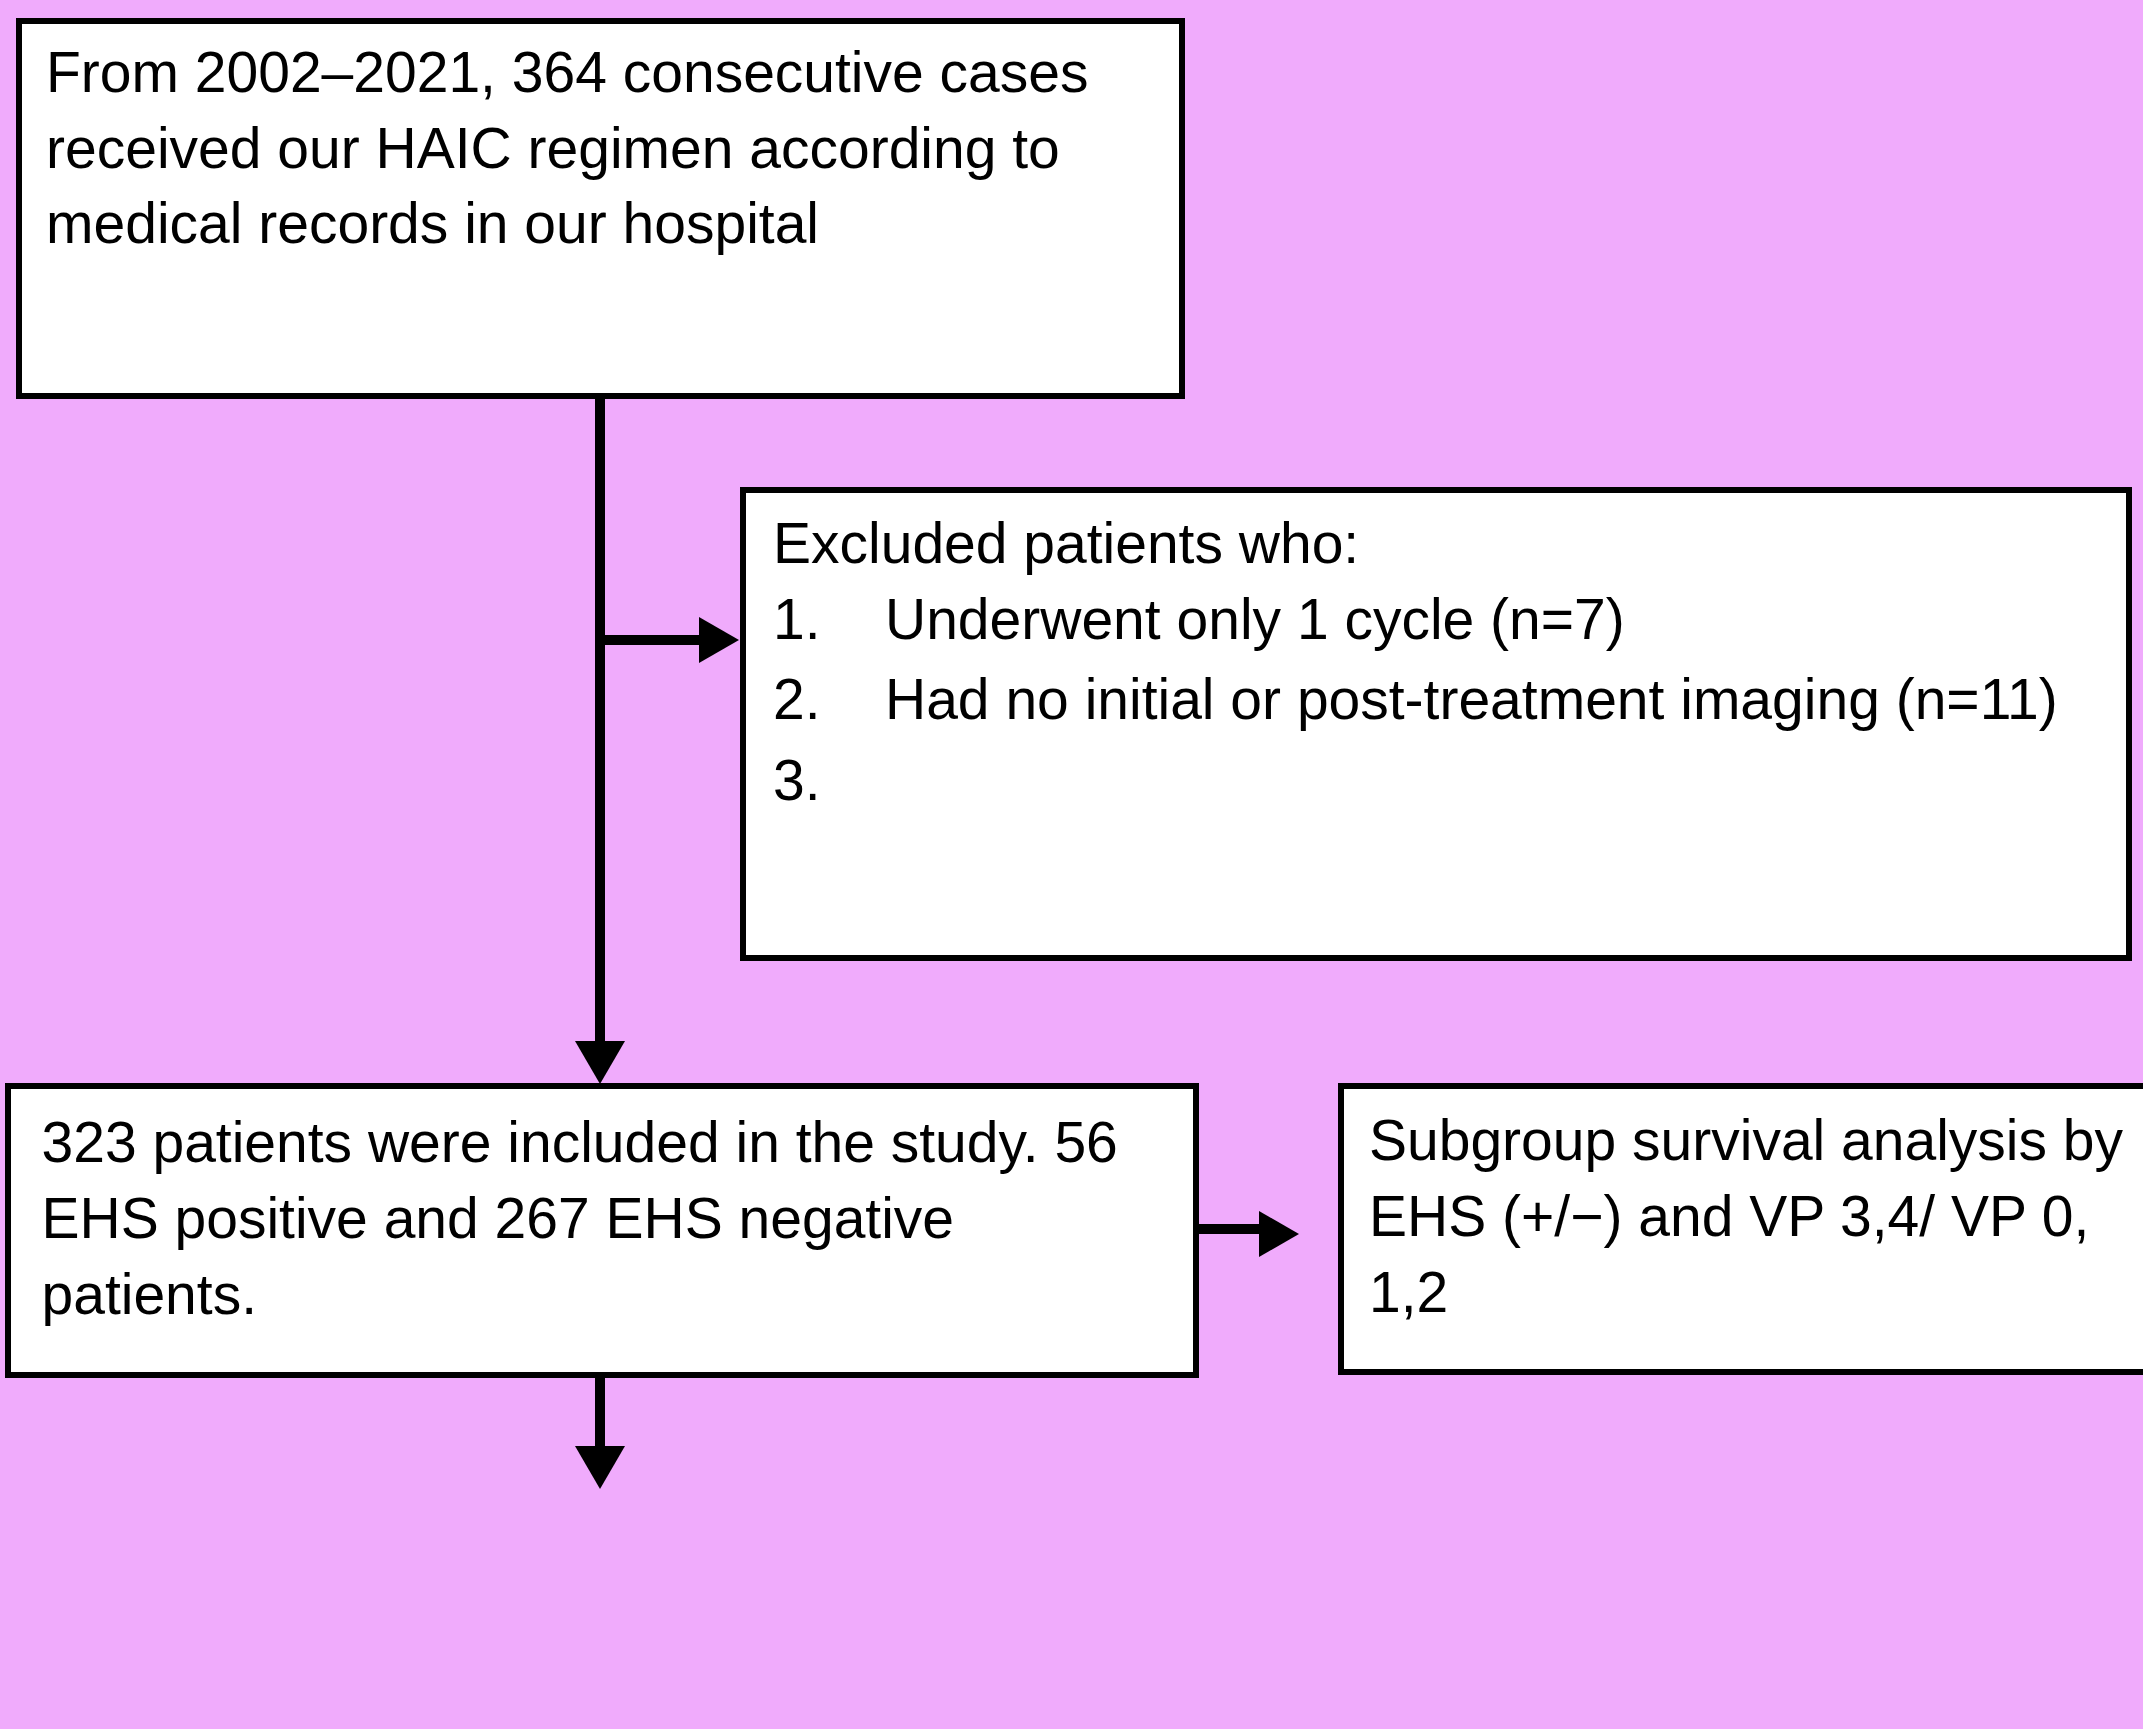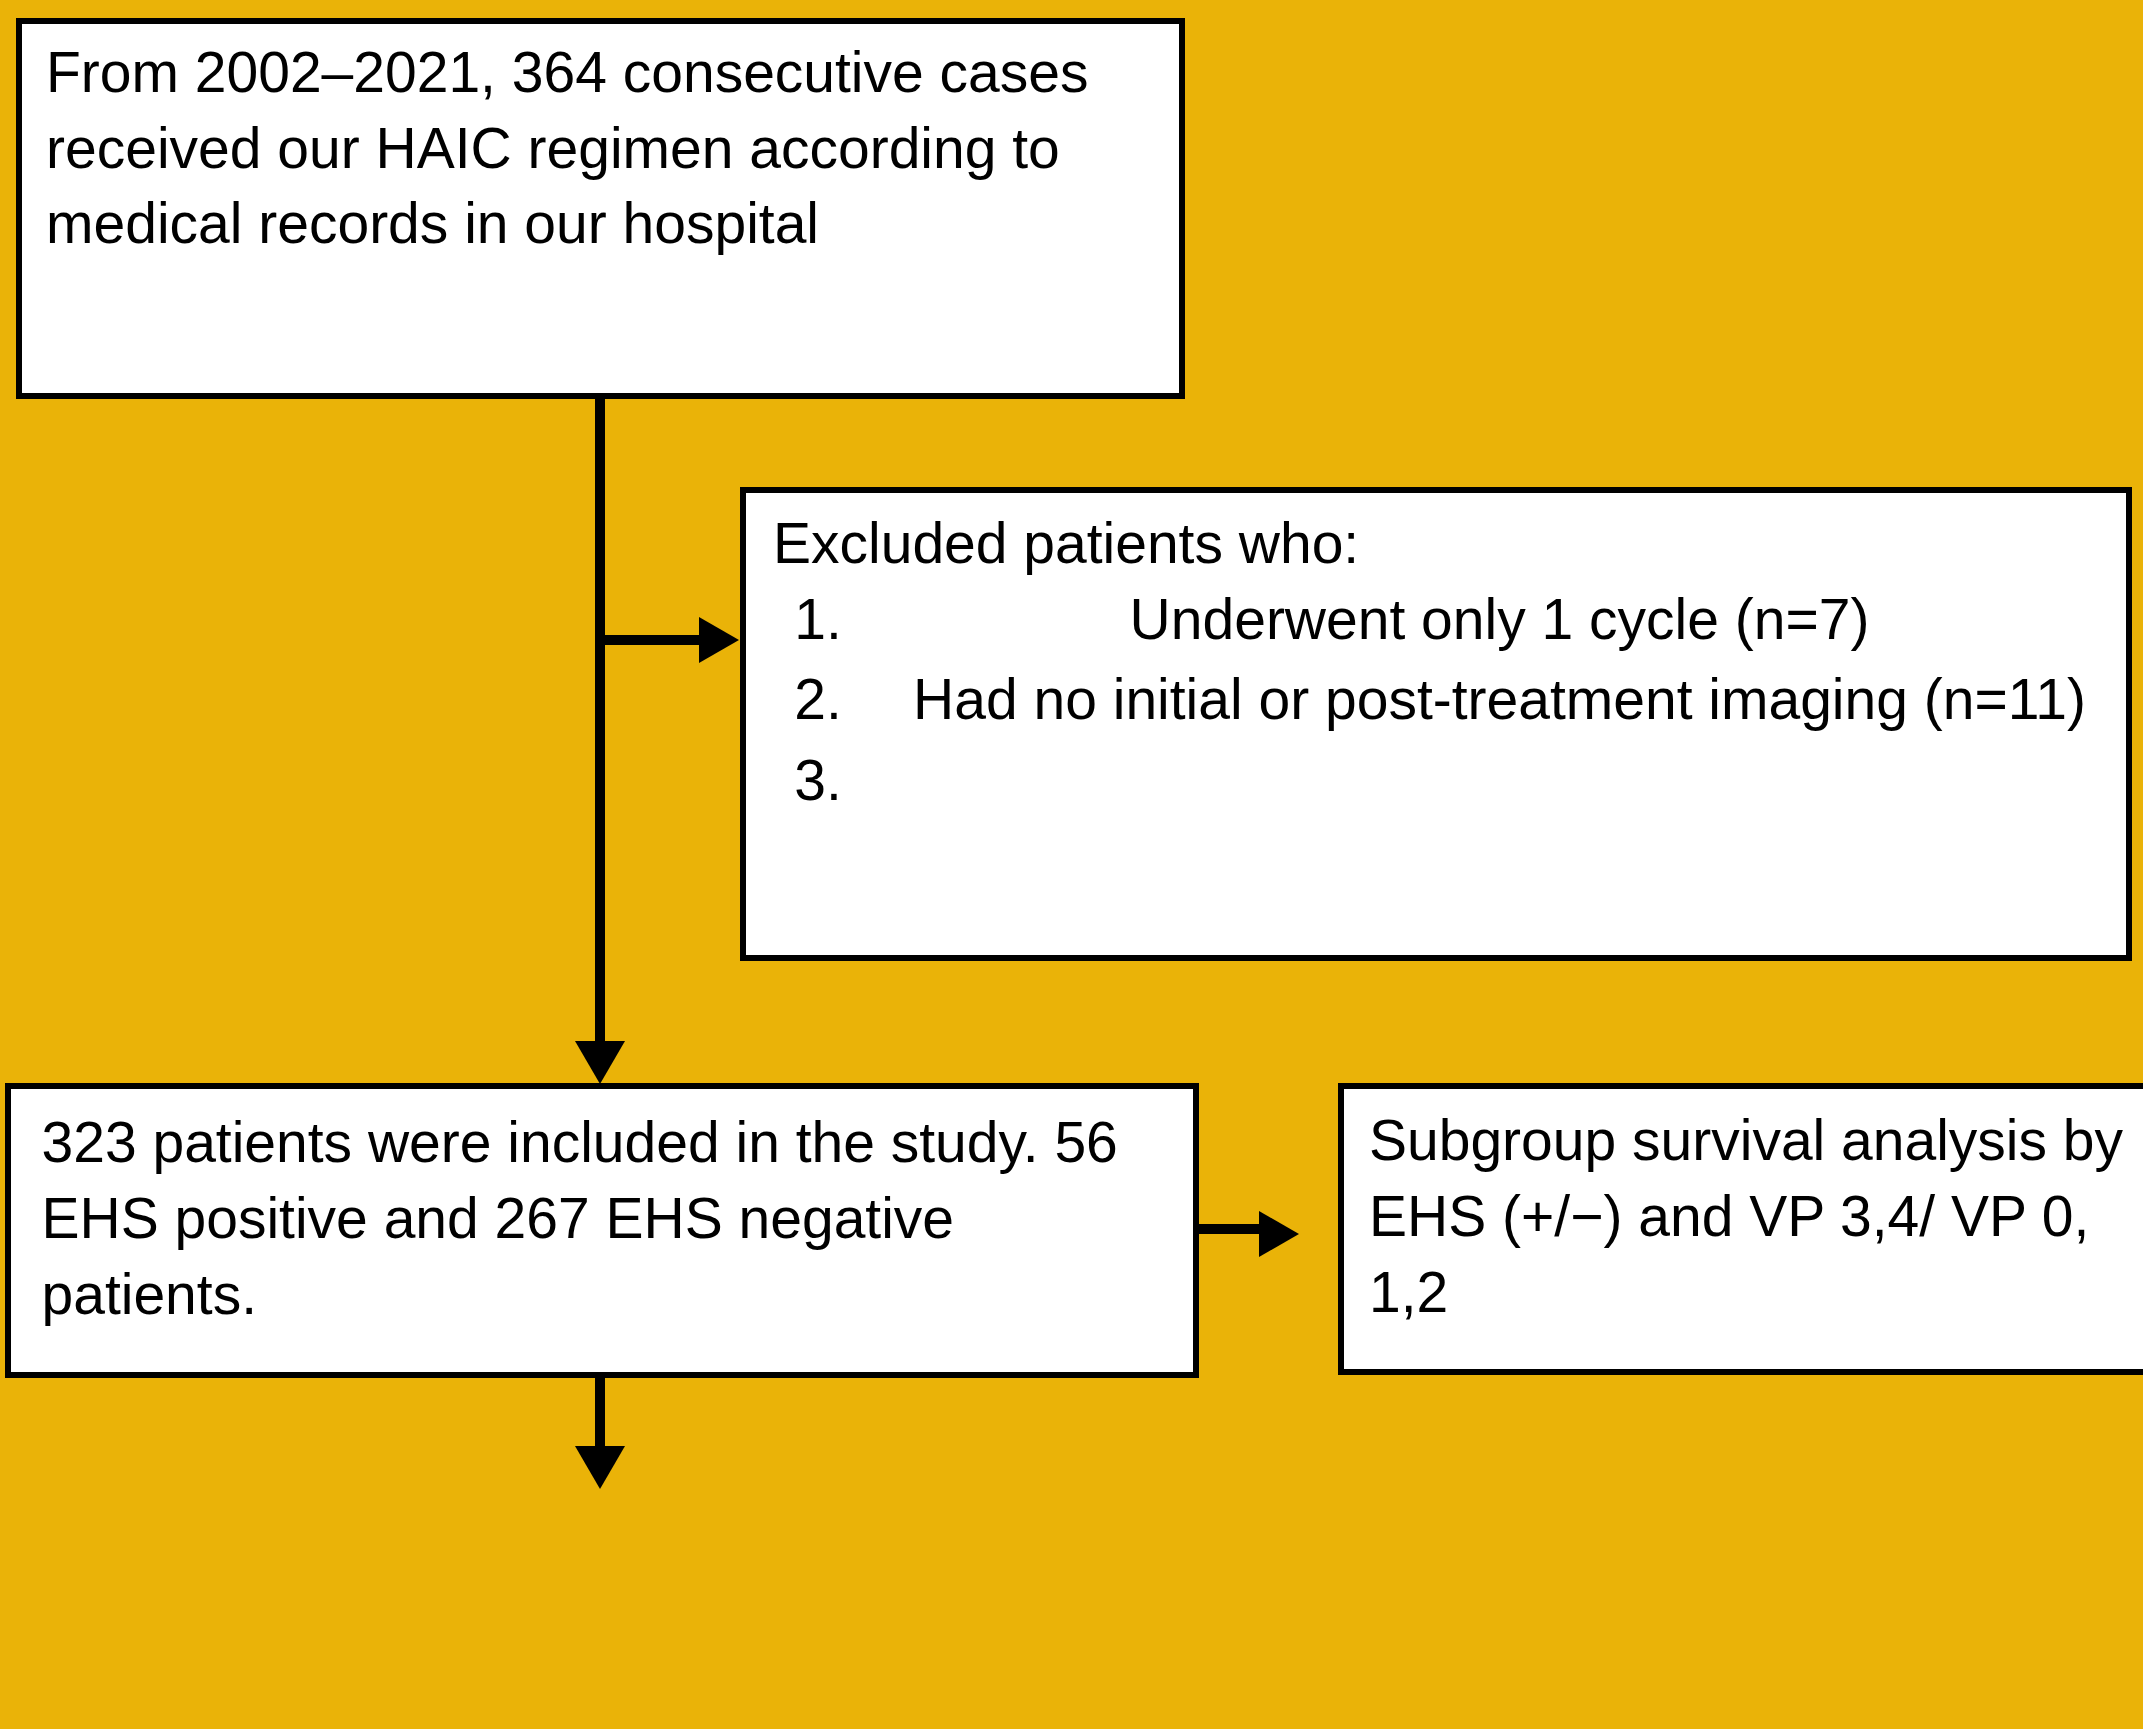--- a/index.html
+++ b/index.html
@@ -4,21 +4,21 @@
 <style>
   html, body {
     margin: 0;
     padding: 0;
     background: #ffffff;
   }
   #flow-root {
     position: relative;
     width: 2143px;
     height: 1729px;
-    background: #eab308;
+    background: #f0abfc;
     font-family: "Liberation Sans", sans-serif;
     color: #000000;
     overflow: hidden;
   }
   .node {
     position: absolute;
     box-sizing: border-box;
     border: 6.3px solid #000000;
     background: #ffffff;
   }
@@ -40,21 +40,20 @@
     left: 24px;
     top: 10.8px;
     width: 1080px;
   }
   
   #box-excluded {
     left: 740px;
     top: 487px;
     width: 1392px;
     height: 474px;
-    text-align: center;
   }
   #box-excluded .excl-head {
     position: absolute;
     left: 27px;
     top: 12.6px;
     font-size: 57px;
     line-height: 1.33;
   }
   #box-excluded .excl-list {
     position: absolute;

